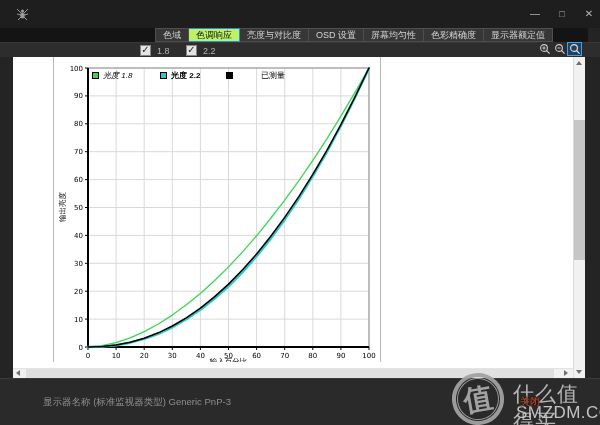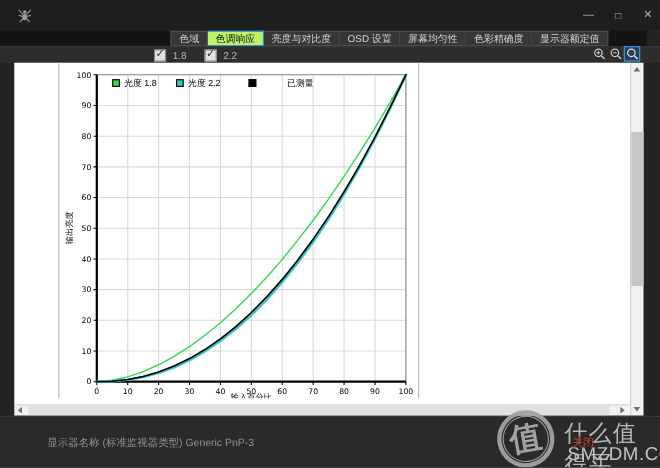--- a/index.html
+++ b/index.html
@@ -44,21 +44,21 @@
   .zb3{left:567px;background:#24415c;border:1px solid #3f9fe8;}
 
   
   .white-panel{left:13px;top:57px;width:560px;height:311px;background:#ffffff;}
   .page-border{top:57px;width:1px;height:305px;background:#b9b9b9;}
   .pb-left{left:53px;} .pb-right{left:380px;}
   #chart-svg{left:13px;top:57px;}
   #chart-svg text{font-family:"DejaVu Sans","Liberation Sans",sans-serif;fill:#000;}
 
   .legend{top:70px;display:flex;align-items:center;font-size:8px;color:#000;}
-  .lg1{left:102px;} .lg2{left:160px;} .lg3{left:226px;gap:24px;}
+  .lg1{left:92px;font-style:italic;} .lg2{left:160px;font-weight:bold;} .lg3{left:226px;gap:24px;}
   .legend-swatch{display:inline-block;width:7px;height:7px;border:1px solid #000;margin-right:4px;}
 
   .datacolor{left:277px;top:325px;display:flex;align-items:flex-end;}
   .datacolor .dc-text{
     font-size:13.5px;font-weight:bold;color:#000;letter-spacing:-0.5px;
     border-bottom:2px solid #000;padding-bottom:0px;line-height:13px;
   }
   .datacolor .dc-bar{width:54px;height:9px;margin-left:2px;margin-bottom:2px;}
 
   

